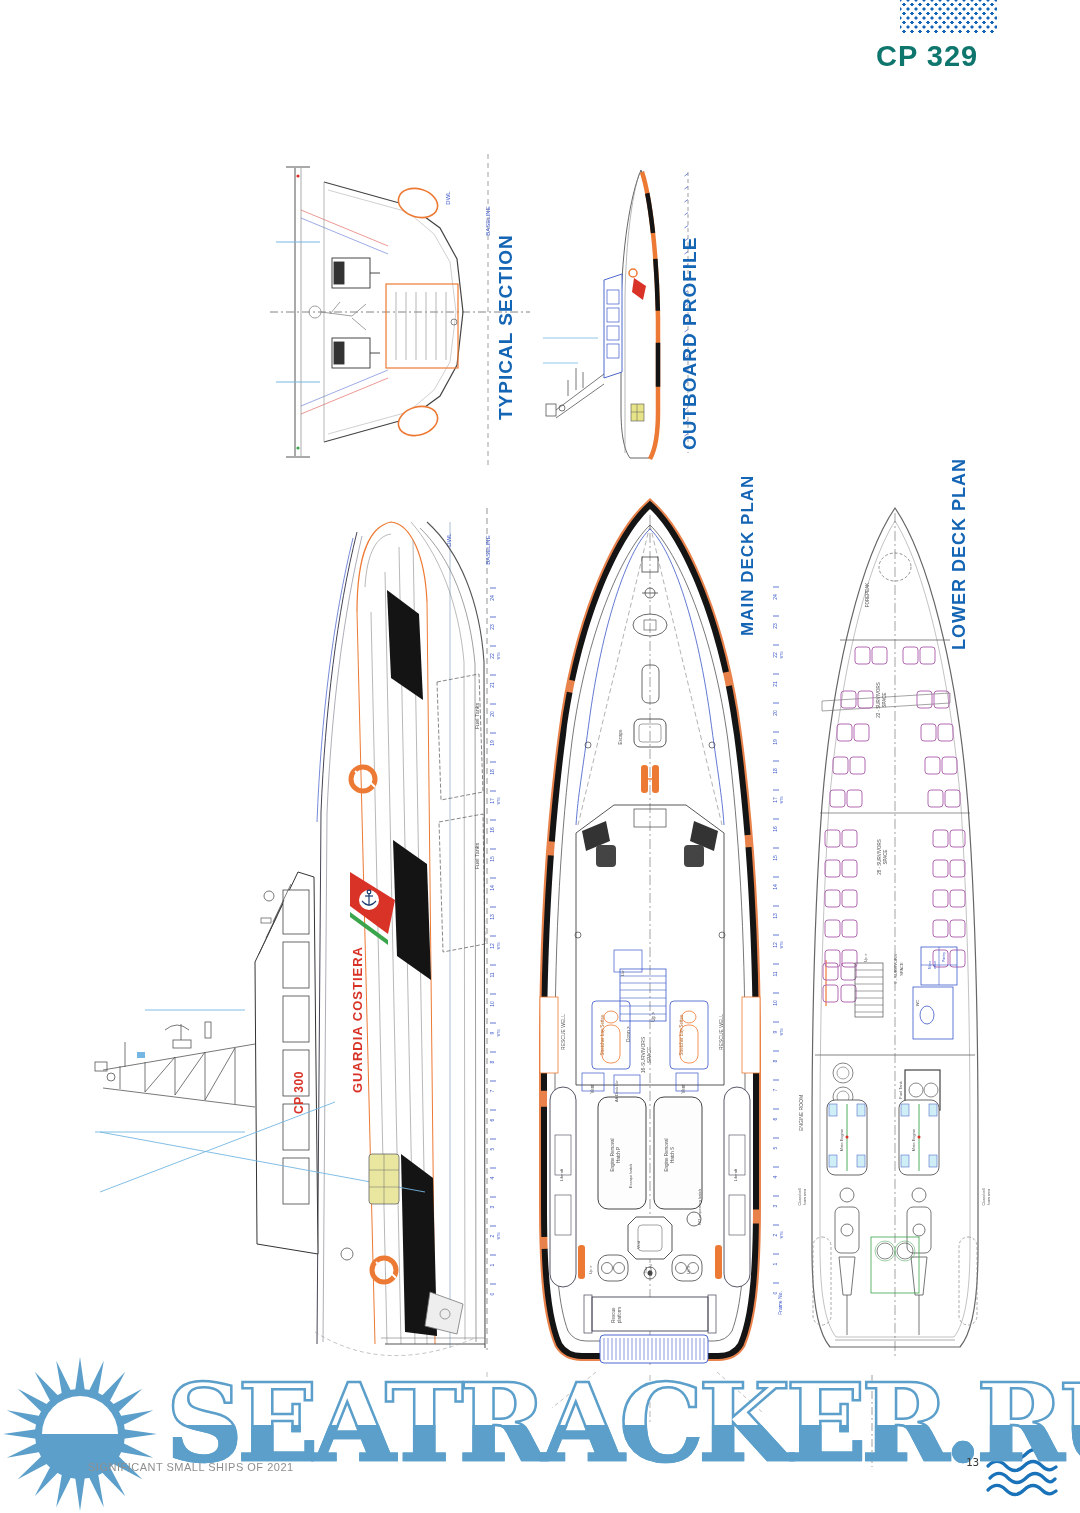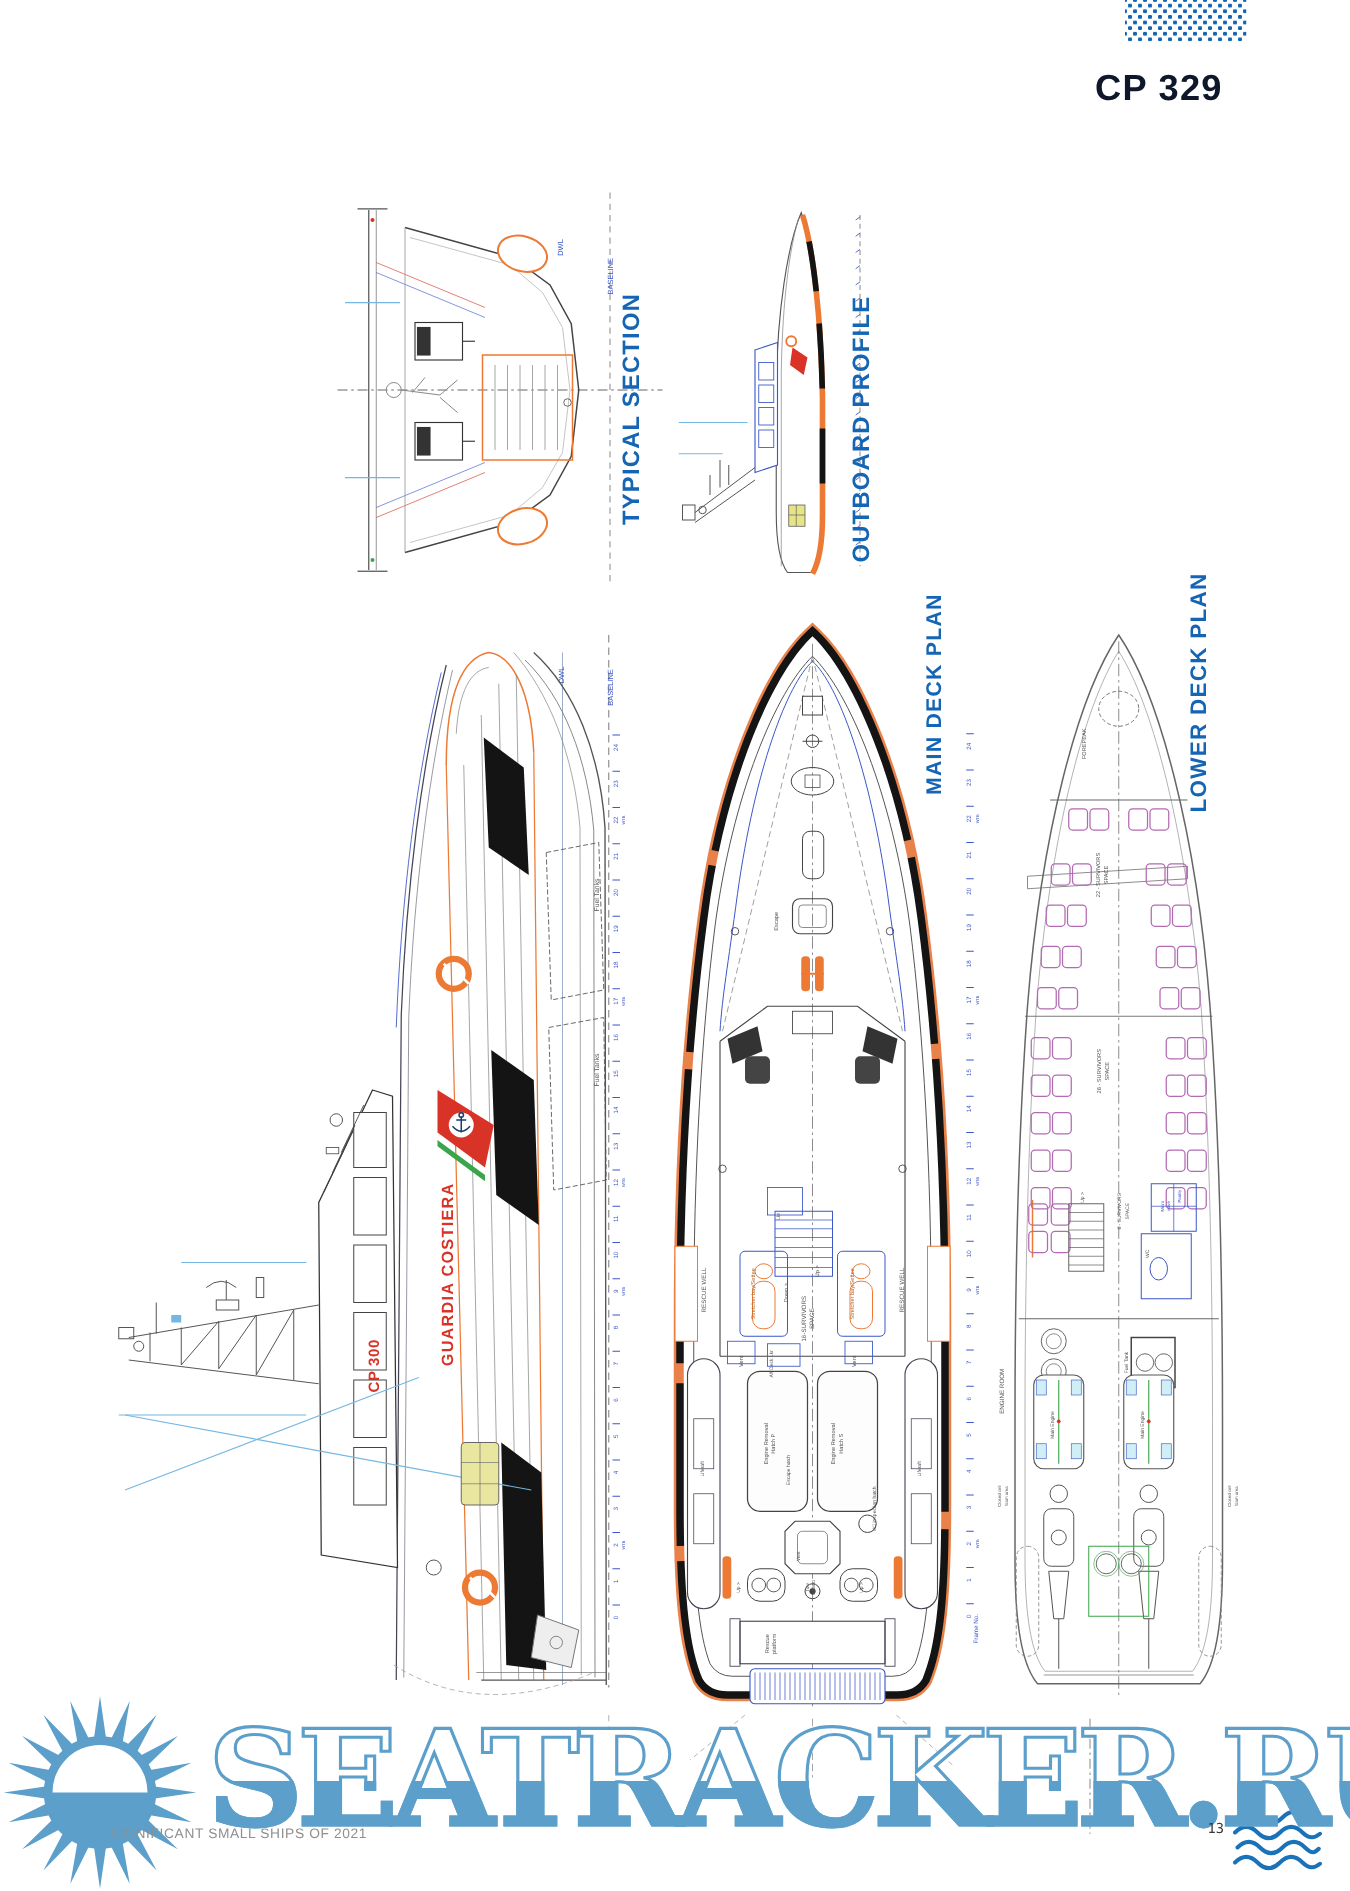--- a/index.html
+++ b/index.html
@@ -3,22 +3,22 @@
 <meta charset="utf-8">
 <style>
   html,body { margin:0; padding:0; background:#e8e8e8; }
   .page { position:relative; width:1080px; height:1513px; background:#ffffff; overflow:hidden;
           font-family:"Liberation Sans", sans-serif; }
   svg { position:absolute; font-family:"Liberation Sans", sans-serif; }
   .pattern { position:absolute; left:900px; top:0; width:97px; height:33px;
     background-image: radial-gradient(#1565b5 1.5px, transparent 1.7px),
                       radial-gradient(#1565b5 1.5px, transparent 1.7px);
     background-size:8px 9px; background-position:0 0, 4px 4.5px; }
-  .cp-title { position:absolute; left:876px; top:55px; font-size:29px; font-weight:bold;
-    color:#0f172a; letter-spacing:1px; z-index:3;text-align:center; }
+  .cp-title { position:absolute; left:876px; top:40px; font-size:29px; font-weight:bold;
+    color:#0f766e; letter-spacing:1px; z-index:3;text-align:center; }
   .vlabel { position:absolute; transform-origin:0 0; transform:rotate(-90deg);
     white-space:nowrap; font-weight:bold; color:#1565b5; z-index:3; }
   .lbl-ts { left:495px; top:420px; font-size:19px; letter-spacing:1px; }
   .lbl-op { left:679px; top:450px; font-size:19px; letter-spacing:1px; }
   .lbl-md { left:738px; top:636px; font-size:17px; letter-spacing:1px; }
   .lbl-ld { left:949px; top:650px; font-size:18px; letter-spacing:1px; }
   .lbl-guardia { left:350px; top:1093px; font-size:13px; color:#d93226; letter-spacing:1px; }
   .lbl-cp300 { left:292px; top:1114px; font-size:12px; color:#d93226; letter-spacing:.5px; }
   .wm-text { position:absolute; left:166px; top:1370px; z-index:5;
     font-family:"DejaVu Serif", serif; font-weight:bold; font-size:106px; line-height:1;

